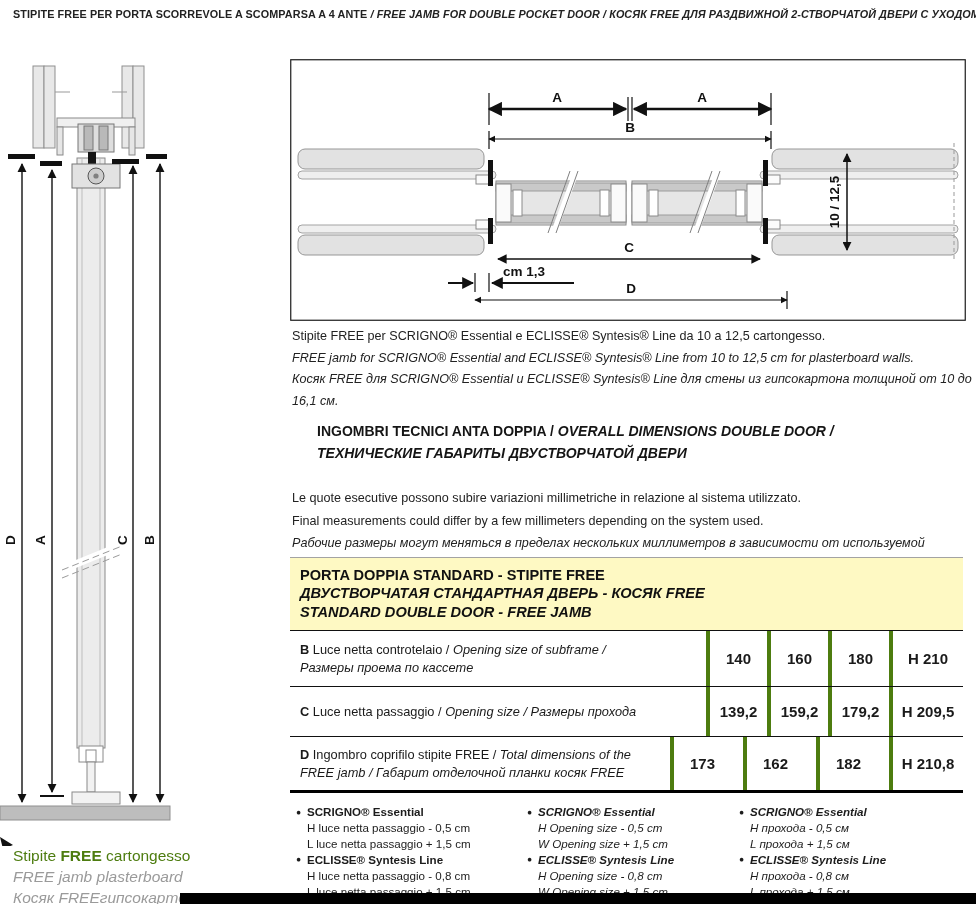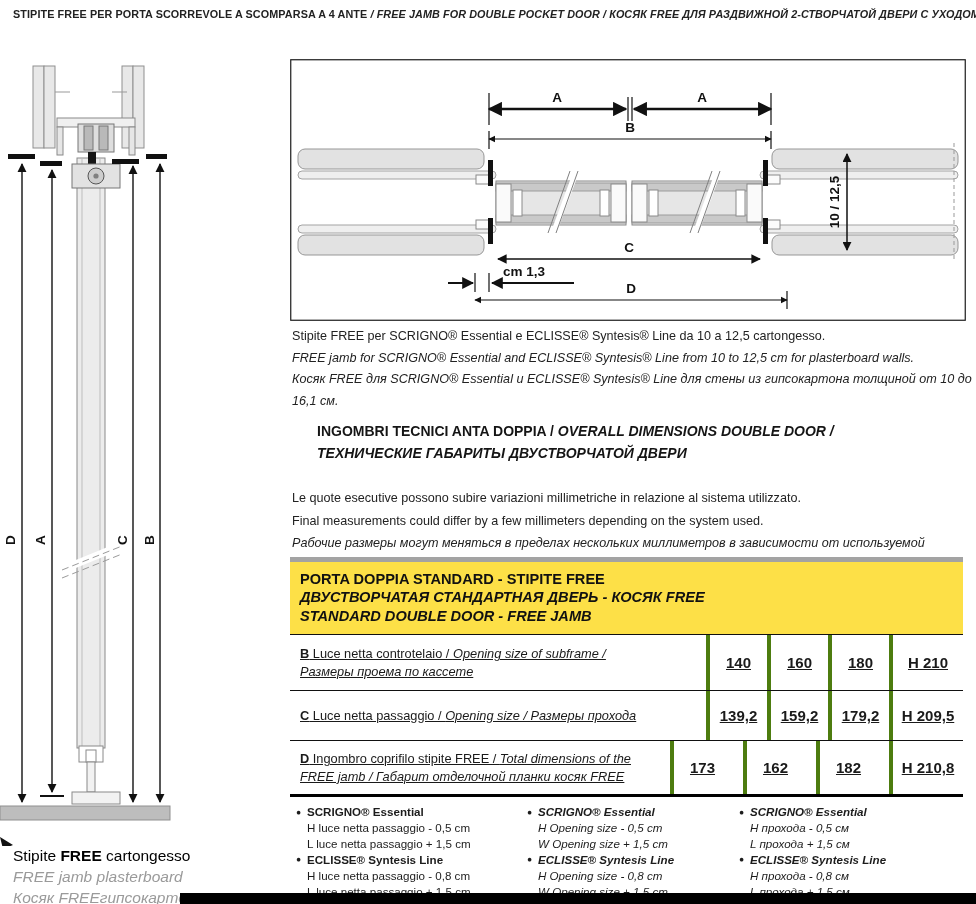--- a/index.html
+++ b/index.html
@@ -15,42 +15,42 @@
   svg.right-drawing{position:absolute;left:290px;top:59px;}
 
   .draw-caption{position:absolute;left:292px;top:326px;font-size:12.6px;line-height:21.5px;color:#222;}
 
   .sec-title{position:absolute;left:292px;top:421px;font-size:14px;font-weight:700;
              line-height:21.5px;color:#151515;margin-left:25px;}
 
   .note{position:absolute;left:292px;top:487px;font-size:12.6px;line-height:22.6px;color:#222;}
 
   .tbl{position:absolute;left:290px;top:557px;width:673px;}
-  .tbl-head{background:#fde047;border-top:5px solid #a3a3a3;padding:8px 10px 9px 10px;
+  .tbl-head{background:#fef9c3;border-top:1px solid #a3a3a3;padding:8px 10px 9px 10px;
             font-size:14.6px;font-weight:700;line-height:18.4px;color:#111;}
   .tbl-body{border-top:1px solid #111;border-bottom:3px solid #000;}
-  .row{display:flex;border-bottom:1px solid #111;text-decoration:underline;}
+  .row{display:flex;border-bottom:1px solid #111;}
   .row:last-child{border-bottom:none;gap:12px;}
   .row.h55{min-height:55px;} .row.h49{min-height:49px;} .row.h53{min-height:53px;}
   .cell-desc{flex:1;padding:6px 8px 6px 10px;font-size:12.8px;line-height:17.5px;
              display:flex;flex-direction:column;justify-content:center;}
   .cell-val{width:57px;border-left:4px solid #4d7c0f;display:flex;align-items:center;
             justify-content:center;font-weight:700;font-size:15px;}
   .cell-val.last{width:70px;}
 
   .fn-col{position:absolute;top:804px;width:228px;font-size:11.6px;line-height:15.8px;color:#1c1c1c;}
   #fn-it{left:296px;}
   #fn-en{left:527px;font-style:italic;}
   #fn-ru{left:739px;font-style:italic;}
   .fn-brand{font-weight:700;}
   .fn-brand .bullet{display:inline-block;width:11px;font-size:8.5px;vertical-align:1.5px;}
   .fn-line{padding-left:11px;}
 
   .bottom-caption{position:absolute;left:13px;top:845px;font-size:15.5px;line-height:21px;}
-  .bc-l1{color:#000000;}
+  .bc-l1{color:#4d7c0f;}
   .bc-bold{font-weight:700;}
   .bc-gray{color:#9a9a9a;font-style:italic;}
 
   .bottom-bar{position:absolute;left:180px;top:893px;width:796px;height:11px;background:#000;}
 </style>
 </head>
 <body>
 
 <div class="page">
 

